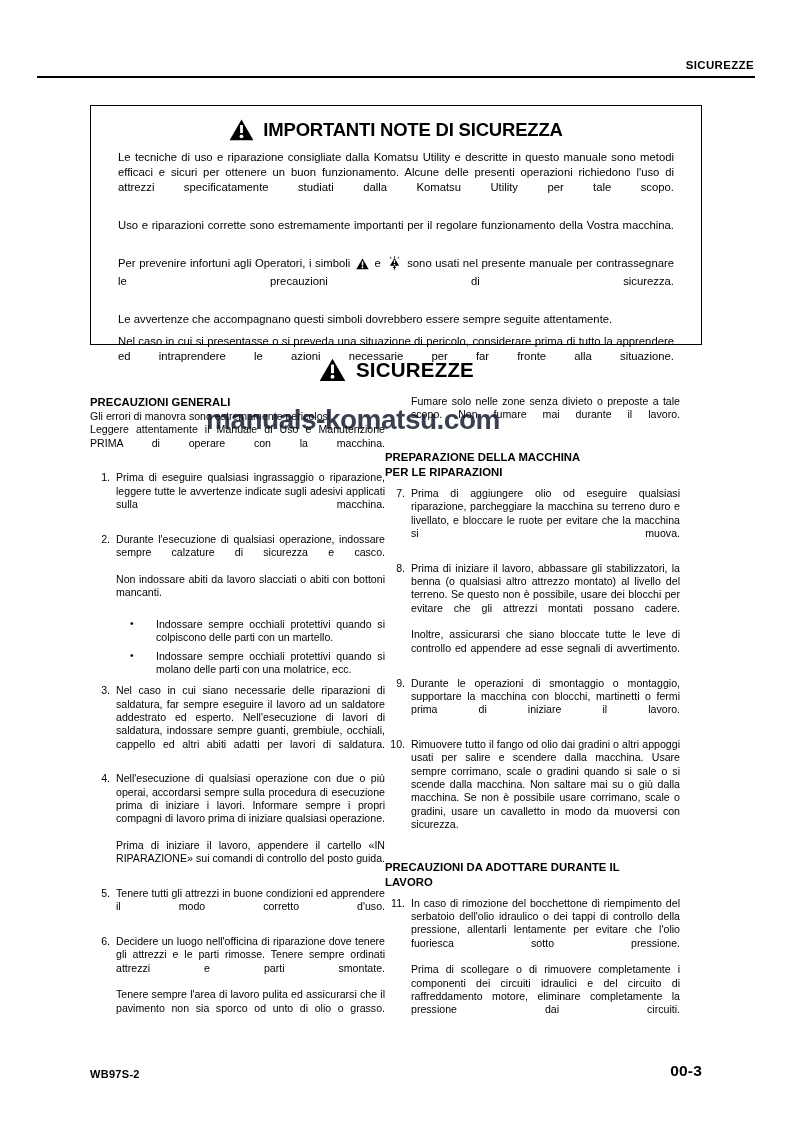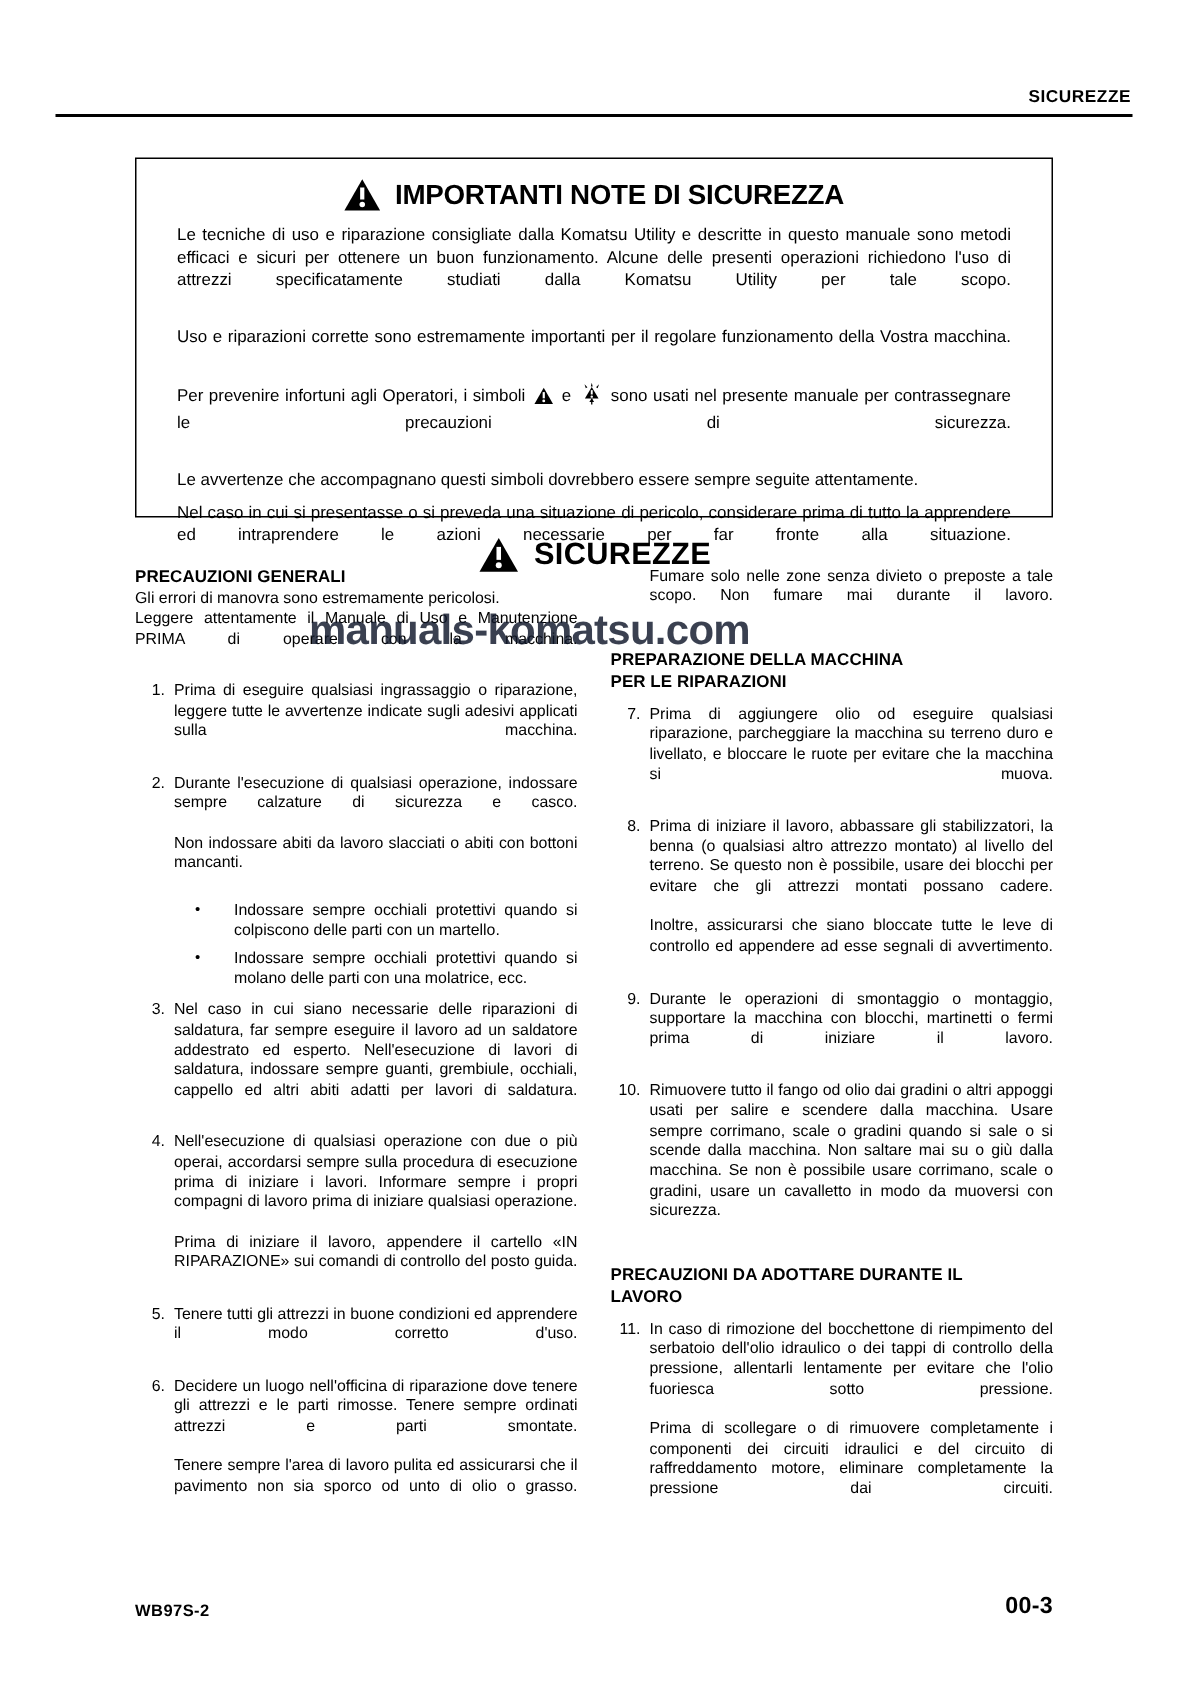--- a/index.html
+++ b/index.html
@@ -110,24 +110,23 @@
   .section-title .st {
     font-size: 20.5px;
     font-weight: bold;
     letter-spacing: 0.2px;
   }
 
   
   .columns {
     position: absolute;
     left: 90px;
-    top: 378px;
+    top: 395px;
     width: 612px;
     display: flex;
-    gap: 22px;
   }
   .col {
     width: 295px;
     font-size: 10.6px;
     line-height: 13.35px;
   }
 
   h3.sub {
     font-size: 11.3px;
     font-weight: bold;

